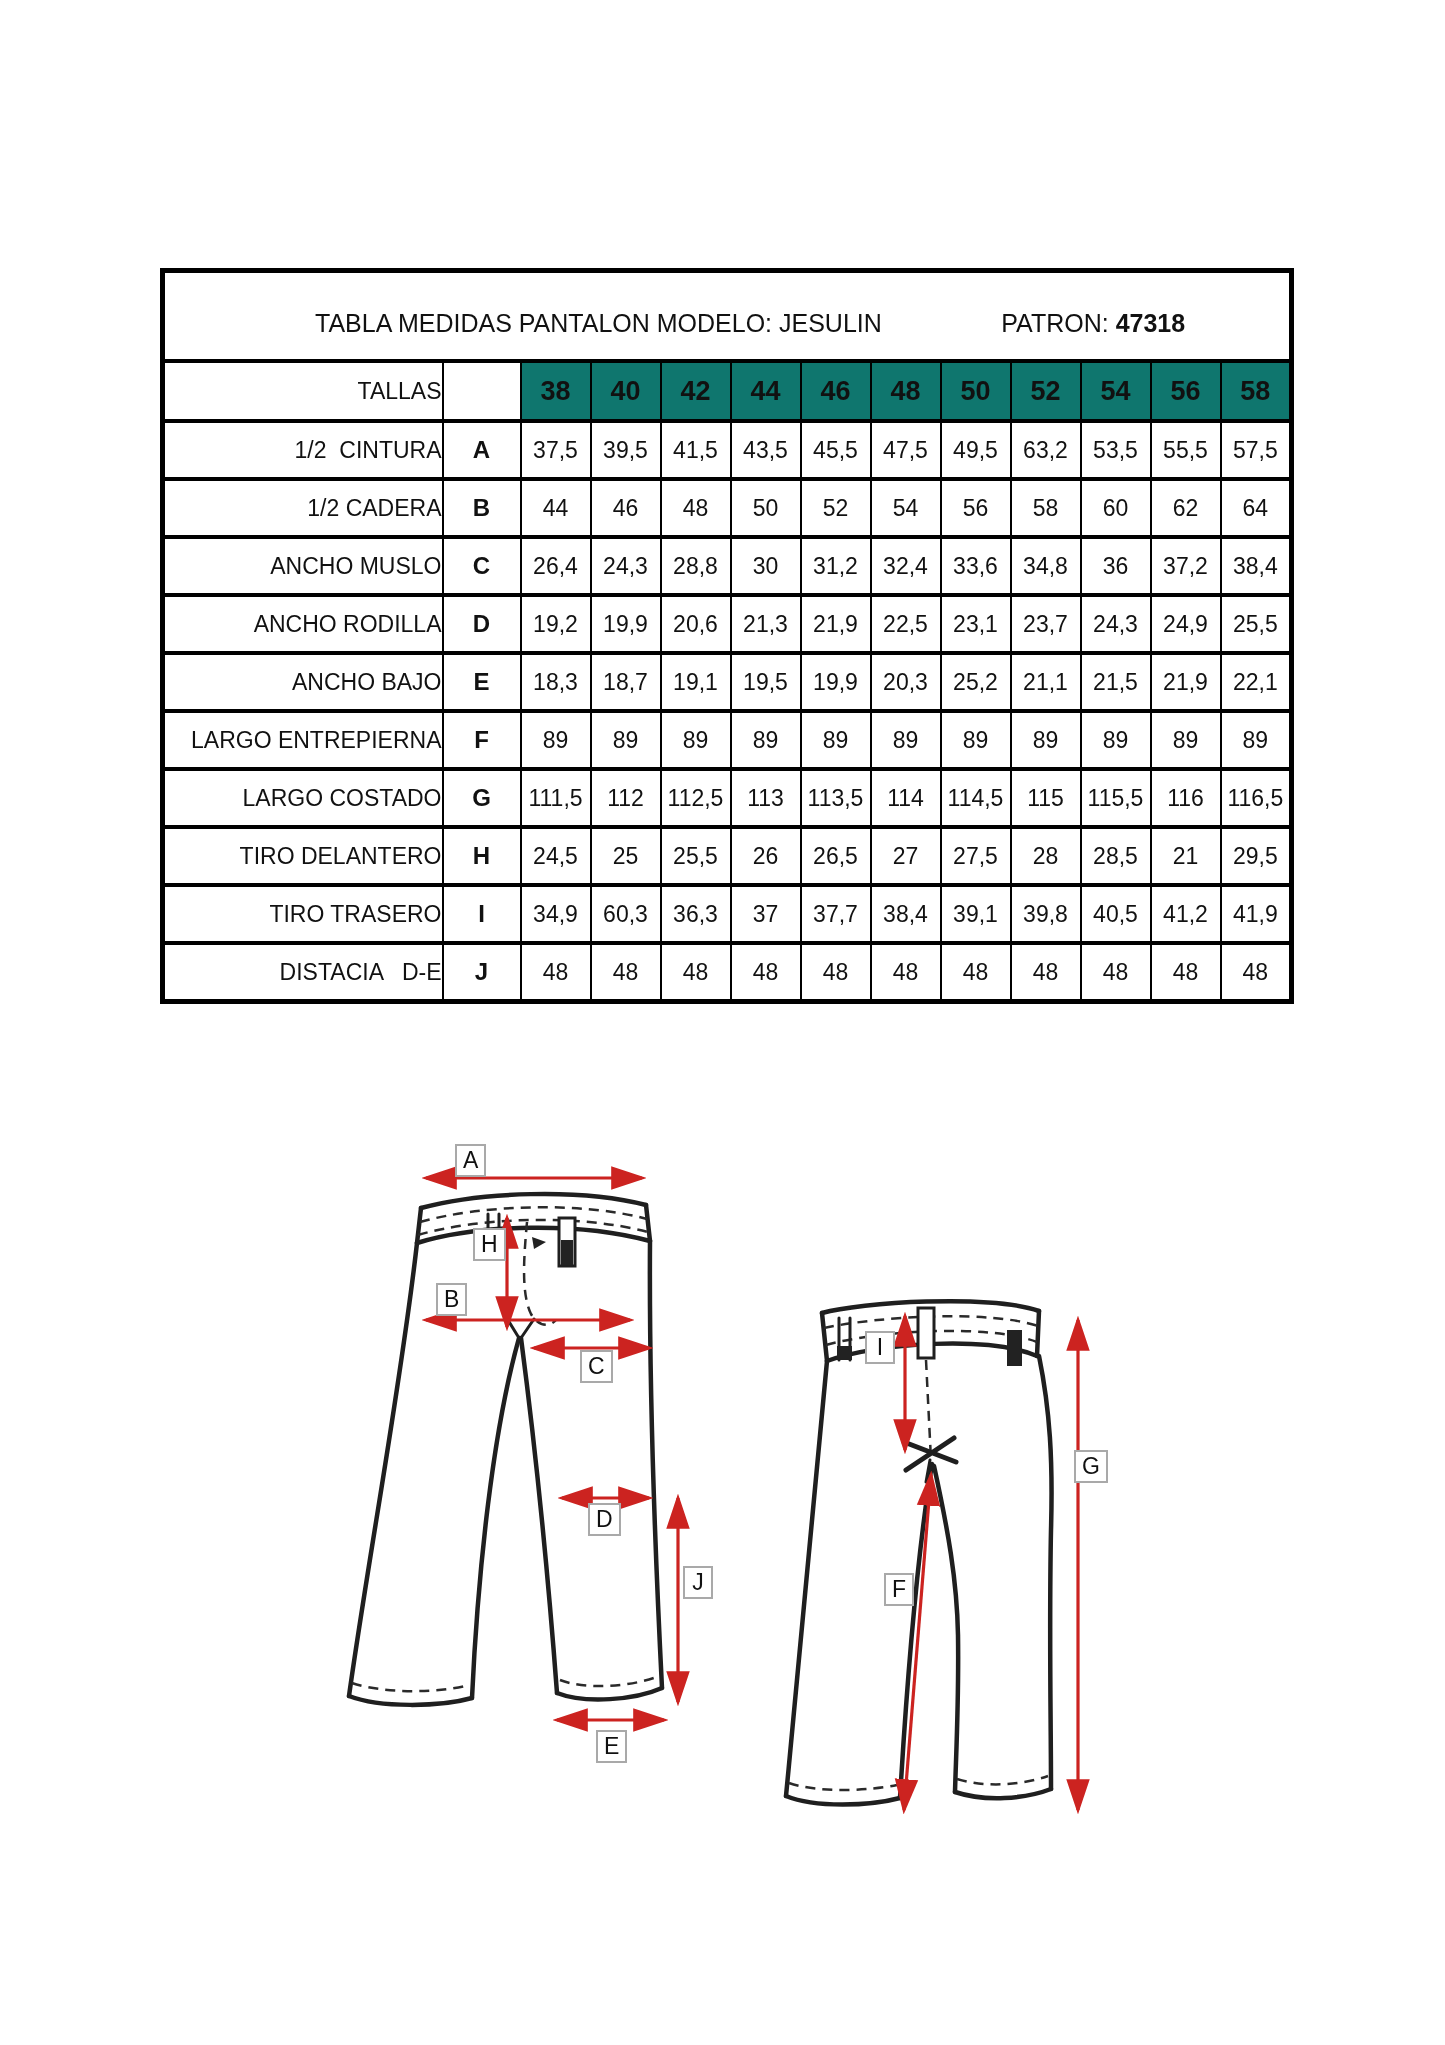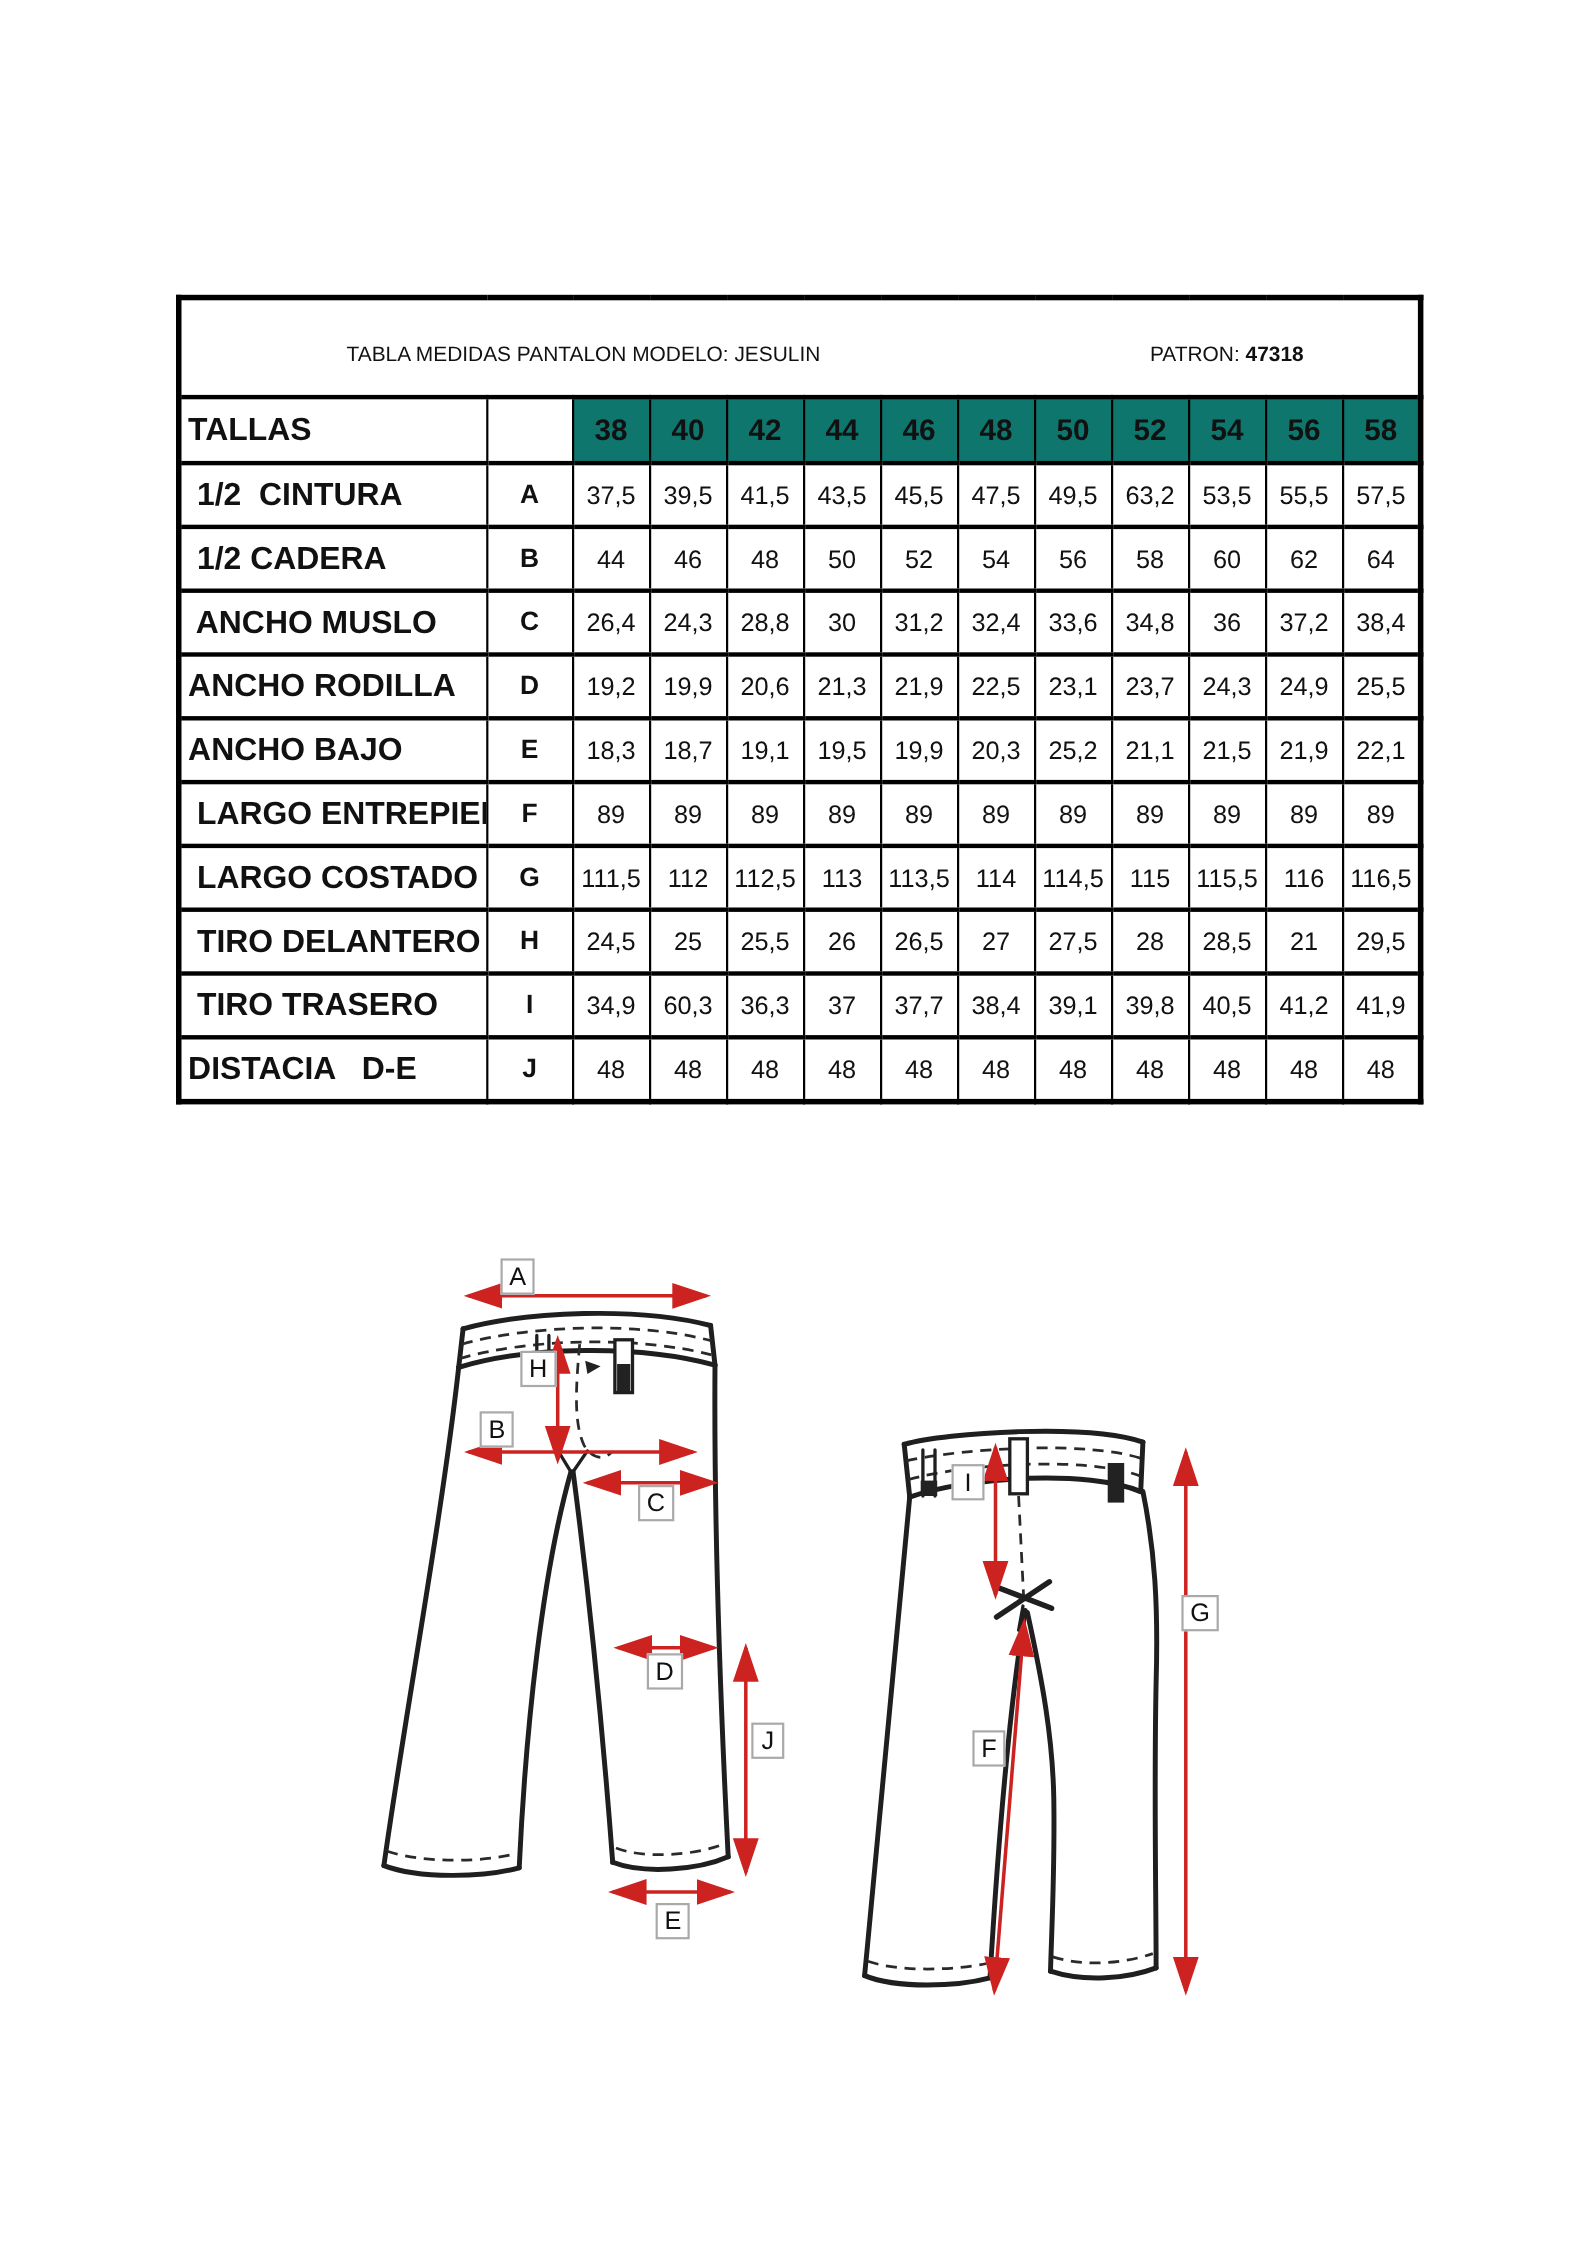--- a/index.html
+++ b/index.html
@@ -6,26 +6,26 @@
   .page{position:relative;width:1445px;height:2045px;background:#ffffff;overflow:hidden;
         font-family:"Liberation Sans", sans-serif;color:#111;}
 
   
   .size-table{position:absolute;left:160px;top:268px;width:1133px;border-collapse:collapse;
               table-layout:fixed;border:5px solid #000;background:#fff;}
   .size-table td{border:2px solid #000;border-top-width:4px;border-bottom-width:4px;
                  vertical-align:middle;text-align:center;font-size:23px;padding:0;overflow:hidden;}
   td.title-cell{height:86px;border-bottom-width:4px;}
   .title-flex{display:flex;align-items:center;justify-content:space-between;
-              padding:14px 104px 0 150px;font-size:19px;}
+              padding:14px 104px 0 150px;font-size:25px;}
   .patron b{font-weight:bold;}
   tr.tallas-row td{height:56px;}
   td.size-cell{background:#0f766e;font-weight:bold;font-size:27px;}
   tbody tr td{height:54px;}
-  td.lbl-cell{text-align:left;padding-left:6px;white-space:pre;font-size:29px;font-weight:bold;}
+  td.lbl-cell{text-align:right;padding-left:6px;white-space:pre;font-size:23px;}
   td.ltr-cell{font-weight:bold;font-size:24px;}
 
   
   .diagram{position:absolute;left:250px;top:1130px;width:920px;height:715px;}
   .diagram svg{position:absolute;left:0;top:0;}
   .outline{fill:none;stroke:#1f1f1f;stroke-width:4.5;stroke-linecap:round;}
   .thin{fill:none;stroke:#1f1f1f;stroke-width:3;stroke-linecap:round;}
   .stitch{fill:none;stroke:#2a2a2a;stroke-width:2.5;stroke-dasharray:10 7;stroke-linecap:butt;}
   .darkfill{fill:#222;stroke:none;}
   .arrow{fill:none;stroke:var(--arrow,#cc2320);stroke-width:3.2;}

